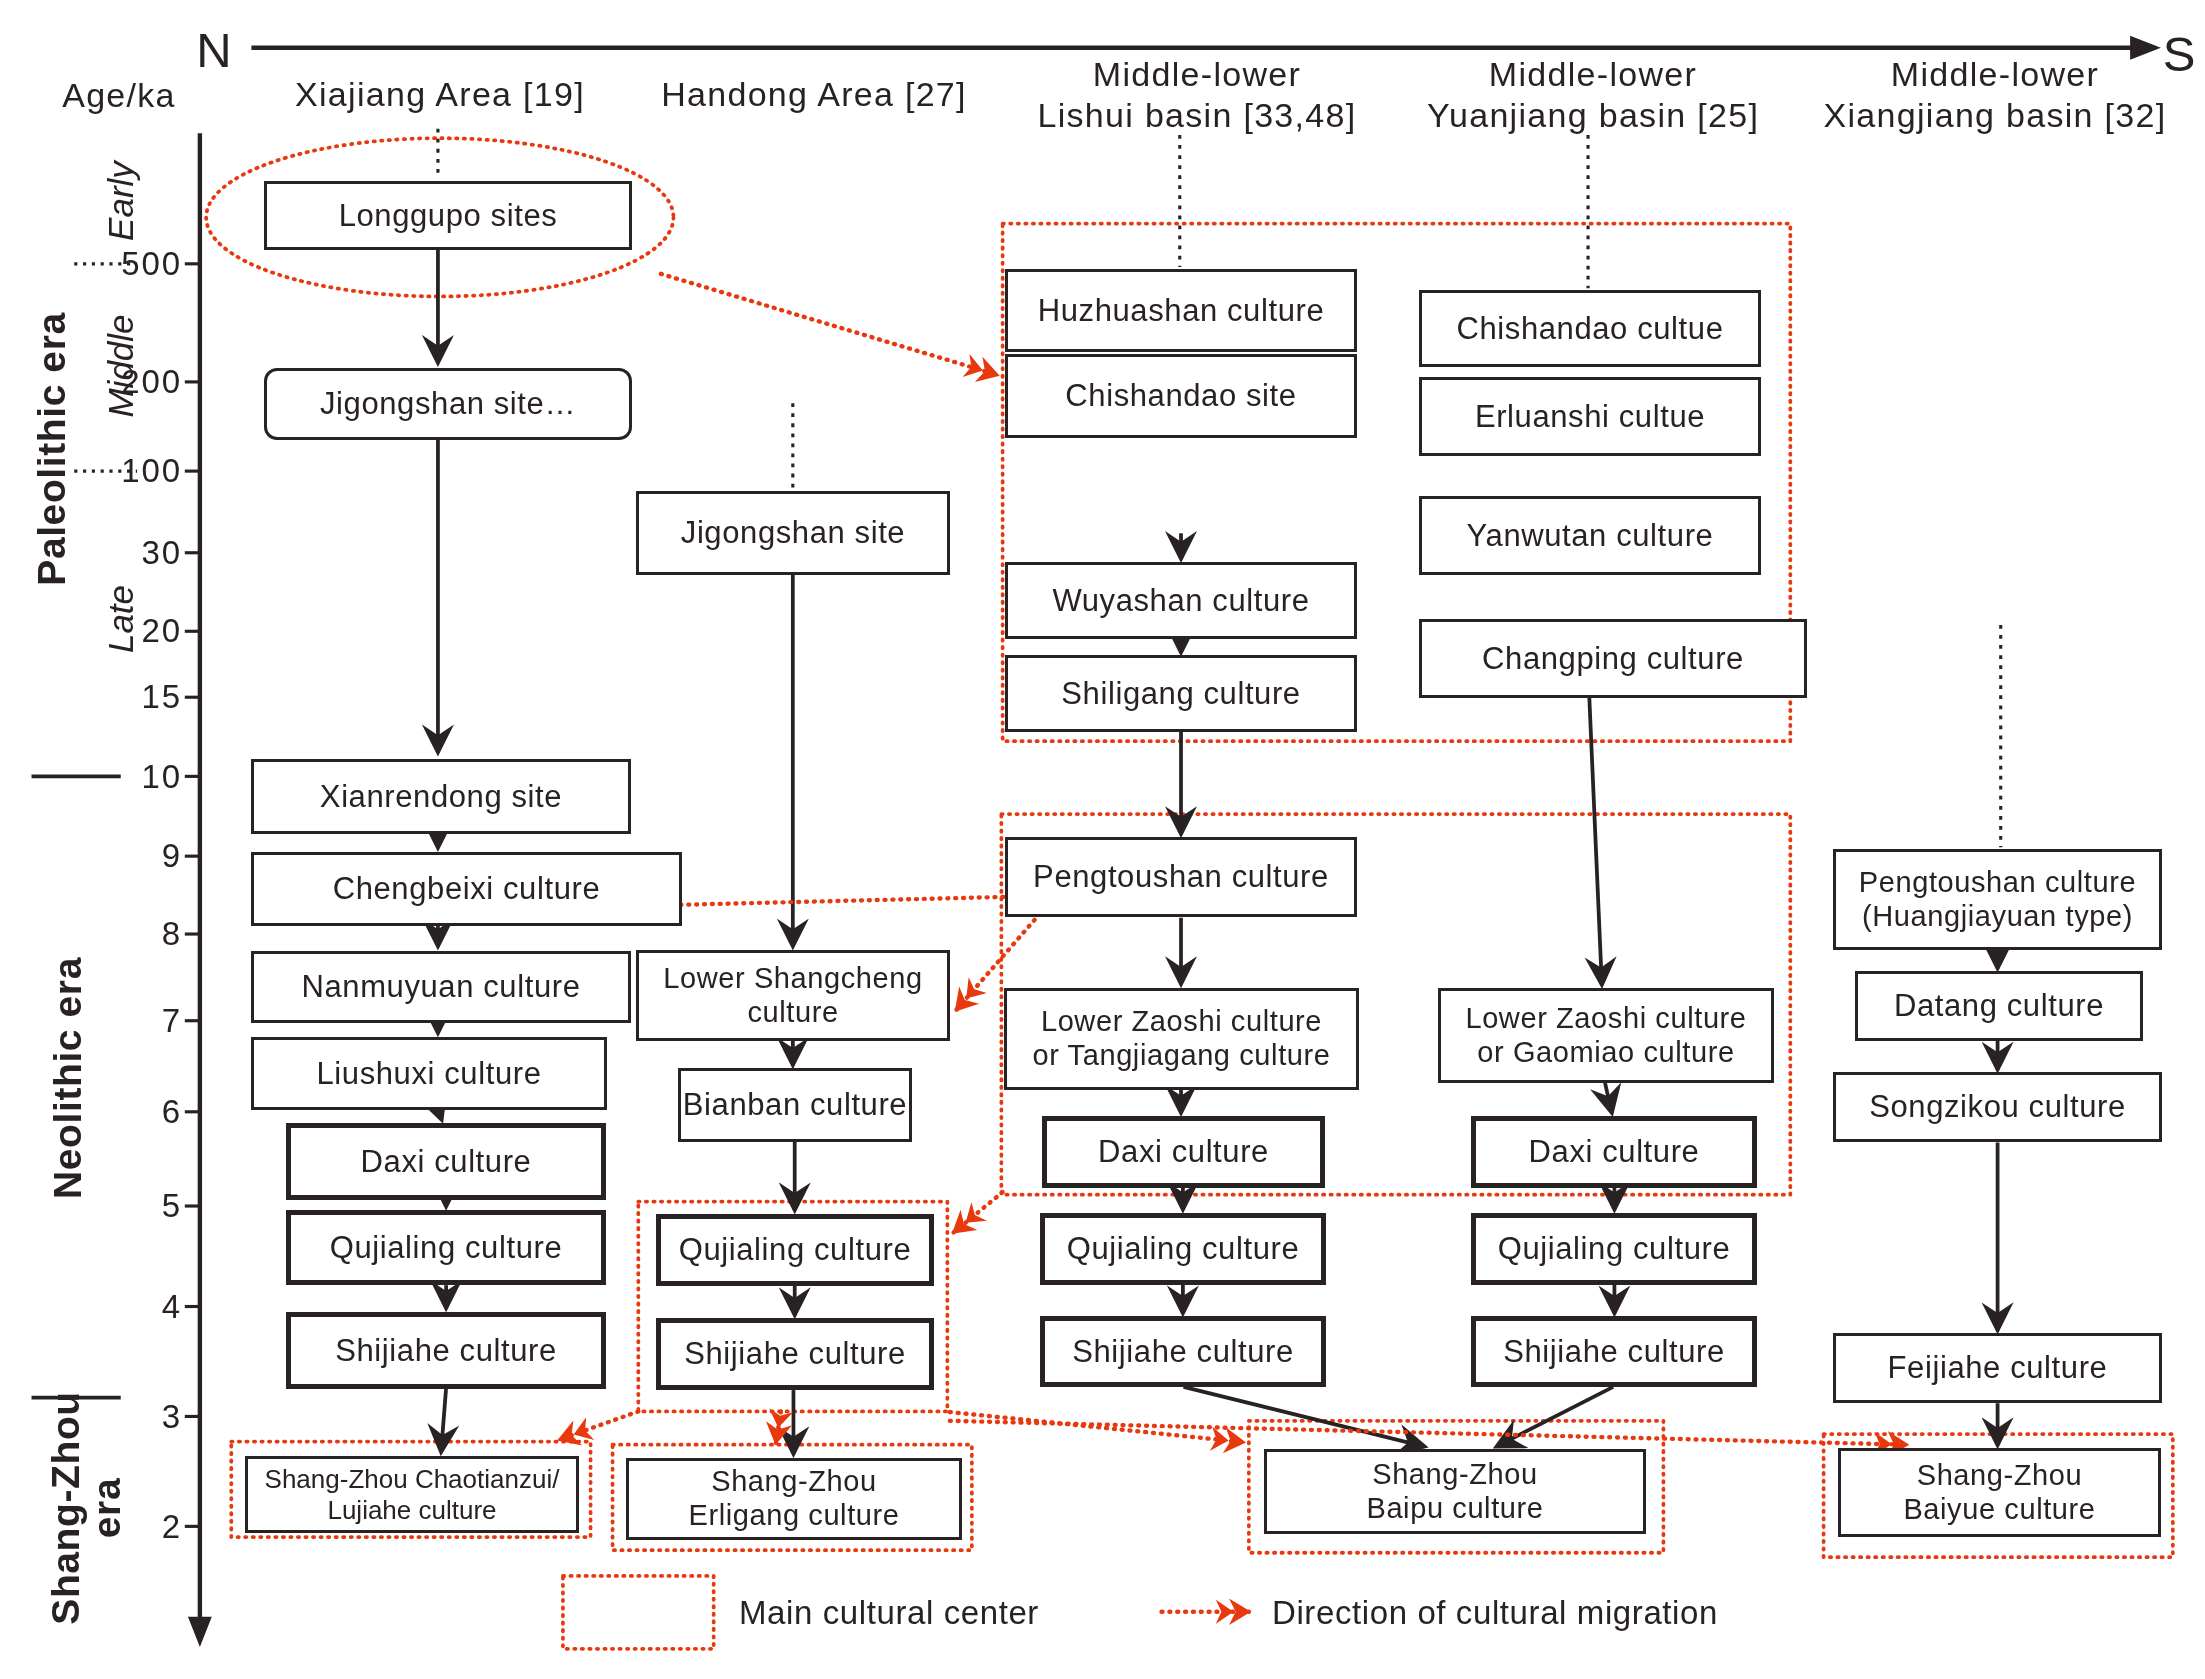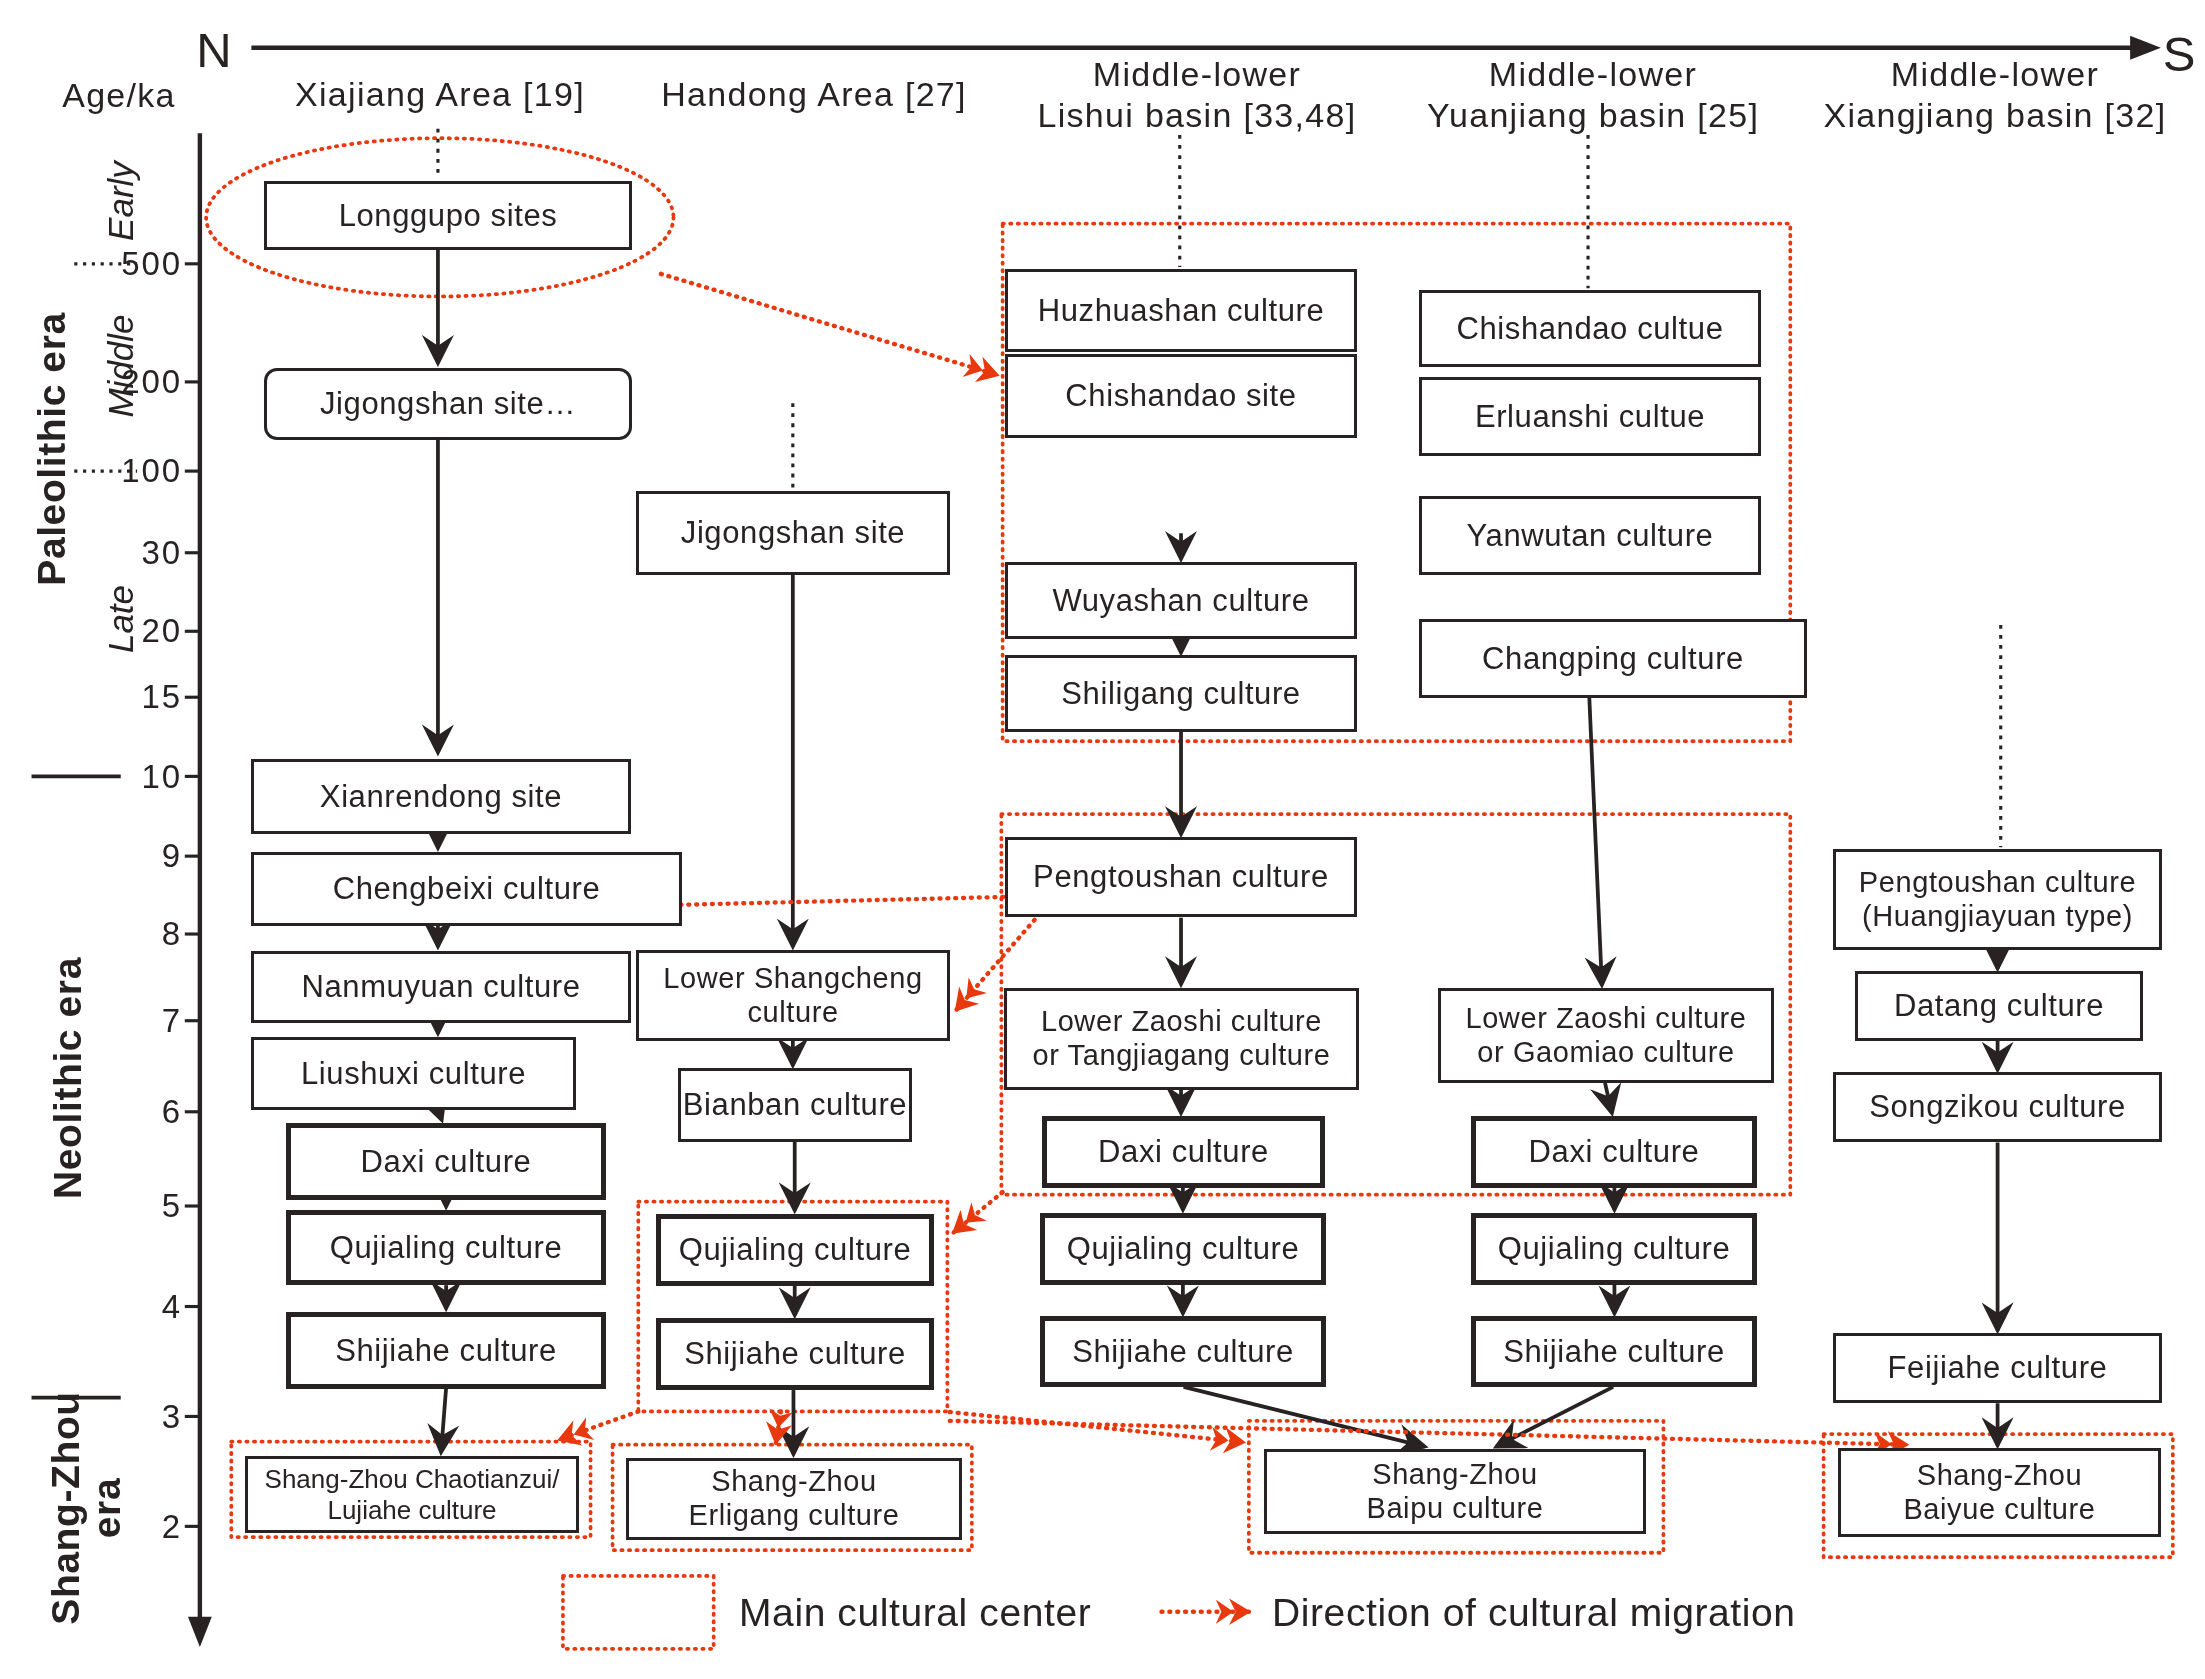--- a/index.html
+++ b/index.html
@@ -17,21 +17,21 @@
 
   .hdr{position:absolute;transform:translate(-50%,-50%);white-space:nowrap;
        font-size:34px;letter-spacing:1.3px;}
   .ns{position:absolute;transform:translate(-50%,-50%);font-size:49px;}
   .tick-label{position:absolute;width:113px;text-align:right;font-size:33px;
               letter-spacing:1.9px;transform:translateY(-50%);}
   .vlabel{position:absolute;transform:translate(-50%,-50%) rotate(-90deg);
           white-space:pre-line;text-align:center;line-height:1.05;}
   .era{font-size:39px;font-weight:bold;letter-spacing:0.6px;}
   .stage-l{font-size:35px;font-style:italic;}
-  .legend-text{position:absolute;transform:translateY(-50%);white-space:nowrap;font-size:39px;letter-spacing:0.6px;}
+  .legend-text{position:absolute;transform:translateY(-50%);white-space:nowrap;font-size:33px;letter-spacing:0.6px;}
 
   svg .redrect{fill:none;stroke:#e8380d;stroke-width:6;stroke-dasharray:2 10;stroke-linecap:round;}
   svg .rlink{fill:none;stroke:#e8380d;stroke-width:7;stroke-dasharray:1.5 11;stroke-linecap:round;}
   svg .barrow{stroke:#282222;stroke-width:6;fill:none;}
   svg .bstub{stroke:#282222;stroke-width:5;fill:none;stroke-dasharray:6 10;}
   svg .axis{stroke:#282222;stroke-width:7;fill:none;}
   svg .tickmark{stroke:#282222;stroke-width:5;}
   svg .divider{stroke:#282222;stroke-width:6;}
   svg .dotsep{stroke:#282222;stroke-width:5;stroke-dasharray:5 9;}
 </style>
@@ -177,21 +177,21 @@
       </div>
       <div class="box" style="left: 251px; top: 759px; width: 380px; height: 75px;">
         <div>Xianrendong site</div>
       </div>
       <div class="box" style="left: 251px; top: 852px; width: 431px; height: 74px;">
         <div>Chengbeixi culture</div>
       </div>
       <div class="box" style="left: 251px; top: 951px; width: 380px; height: 72px;">
         <div>Nanmuyuan culture</div>
       </div>
-      <div class="box" style="left: 251px; top: 1037px; width: 325px; height: 73px;">
+      <div class="box" style="left: 251px; top: 1037px; width: 356px; height: 73px;">
         <div>Liushuxi culture</div>
       </div>
       <div class="box bold" style="left: 286px; top: 1123px; width: 320px; height: 77px;">
         <div>Daxi culture</div>
       </div>
       <div class="box bold" style="left: 286px; top: 1210px; width: 320px; height: 75px;">
         <div>Qujialing culture</div>
       </div>
       <div class="box bold" style="left: 286px; top: 1312px; width: 320px; height: 77px;">
         <div>Shijiahe culture</div>

